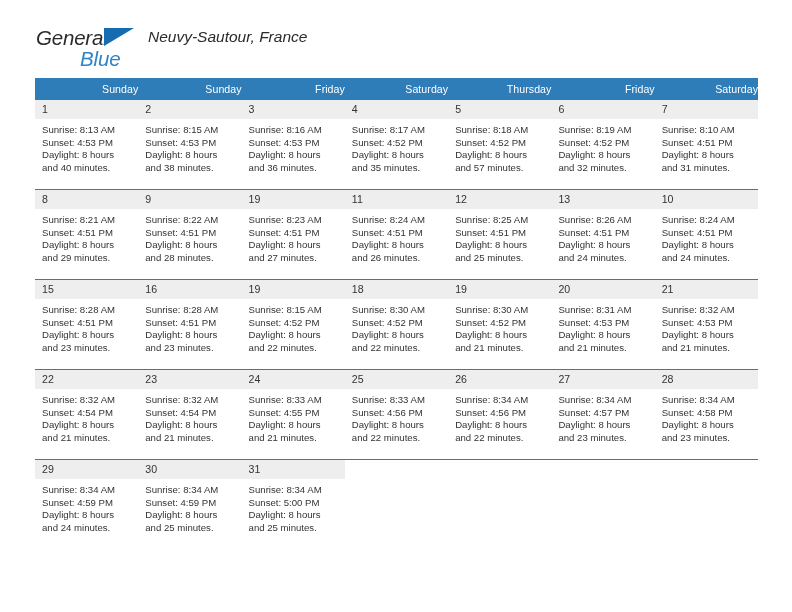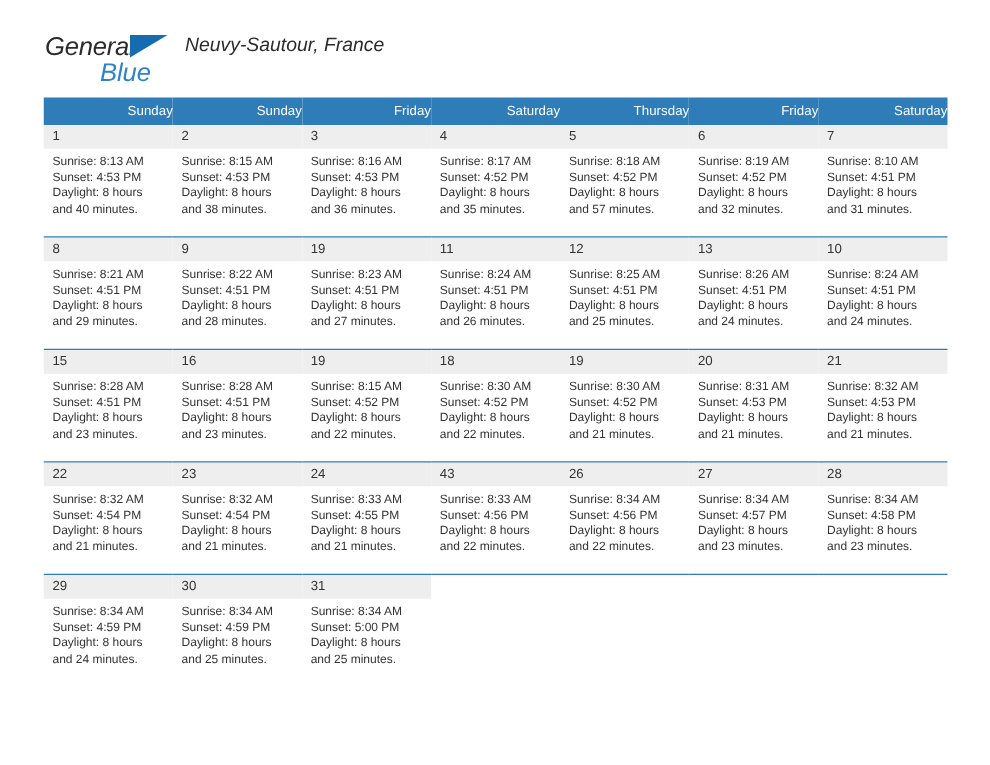--- a/index.html
+++ b/index.html
@@ -426,21 +426,21 @@
               <div class="detail">
                 <div>Sunrise: 8:33 AM</div>
                 <div>Sunset: 4:55 PM</div>
                 <div>Daylight: 8 hours</div>
                 <div>and 21 minutes.</div>
               </div>
             </div>
           </td>
           <td>
             <div class="cell-inner">
-              <div class="daynum">43</div>
+              <div class="daynum">25</div>
               <div class="detail">
                 <div>Sunrise: 8:33 AM</div>
                 <div>Sunset: 4:56 PM</div>
                 <div>Daylight: 8 hours</div>
                 <div>and 22 minutes.</div>
               </div>
             </div>
           </td>
           <td>
             <div class="cell-inner">

